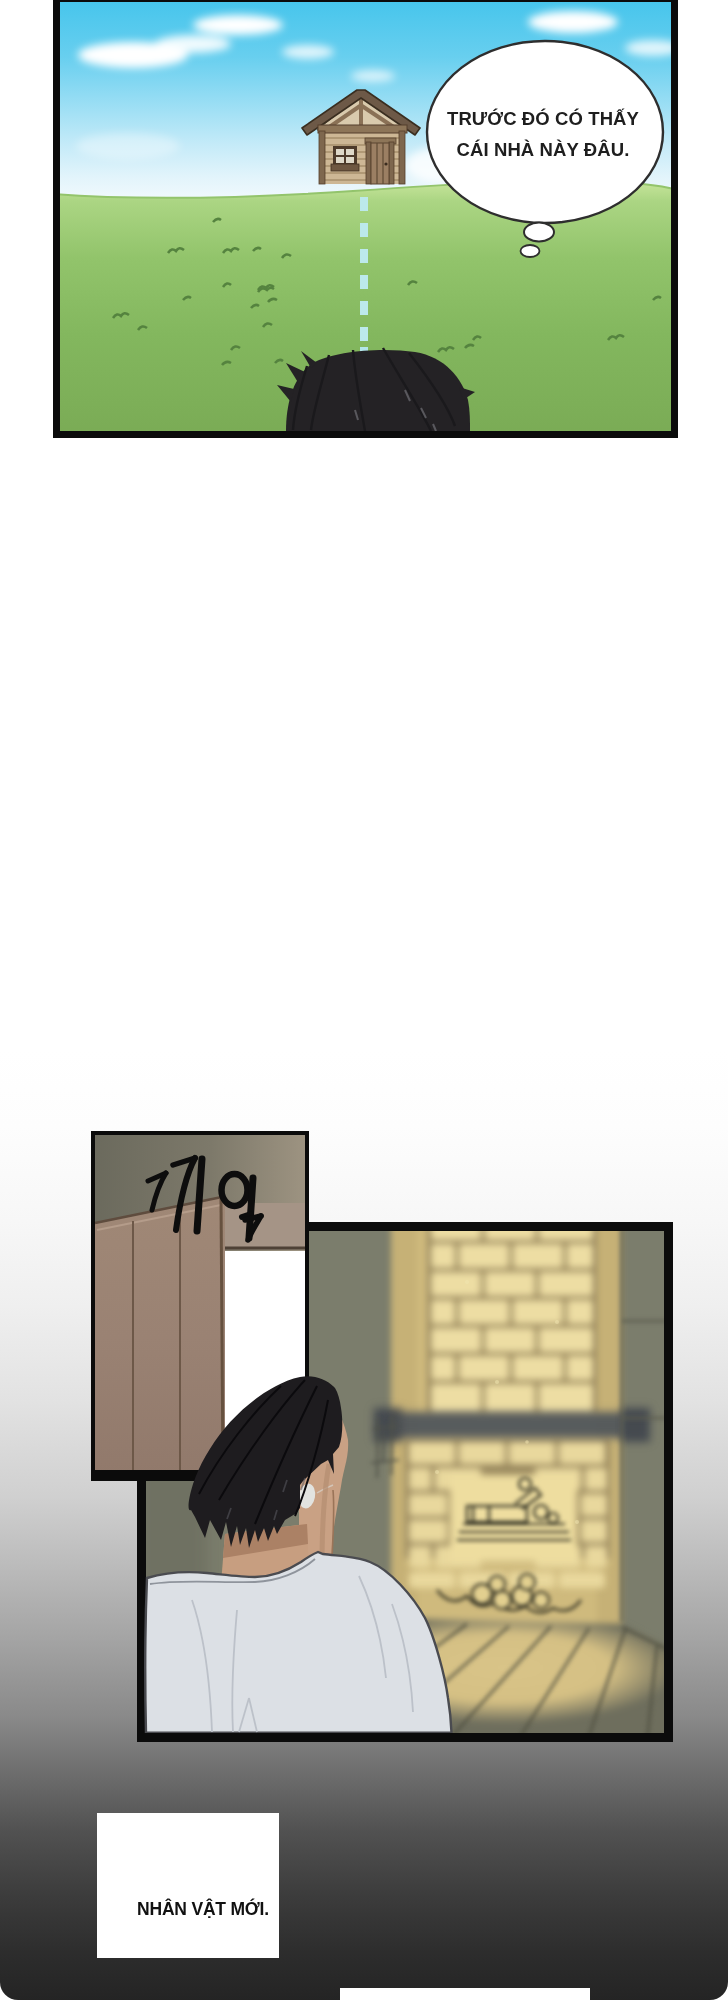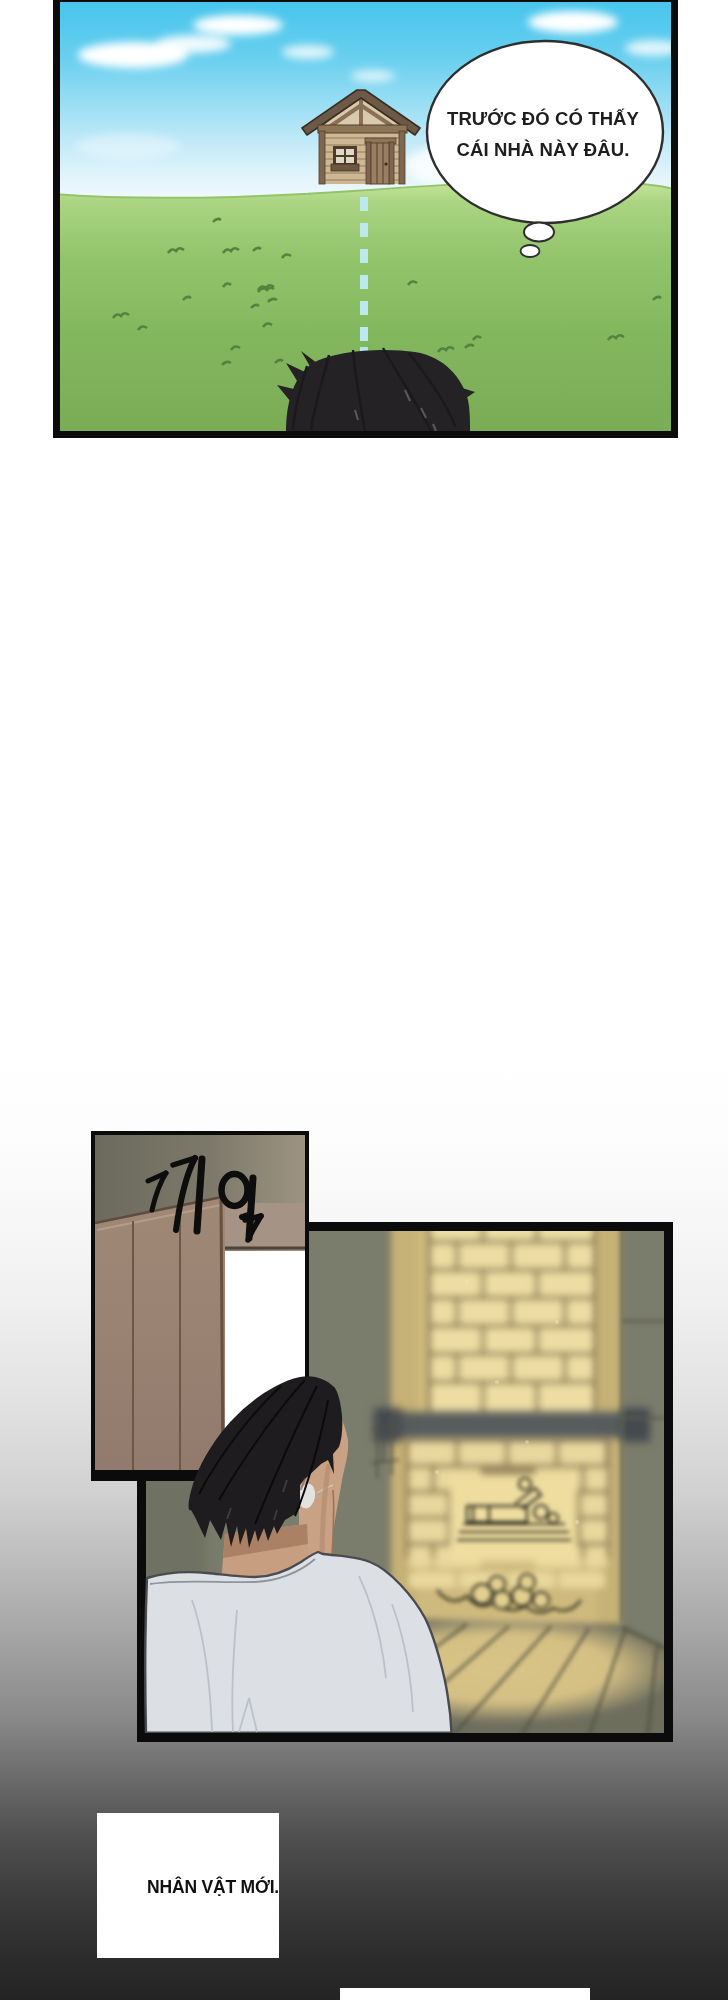--- a/index.html
+++ b/index.html
@@ -1,17 +1,17 @@
 <!DOCTYPE html>
 <html><head>
 <meta charset="utf-8">
 <style>
   html,body{margin:0;padding:0;background:#fff;}
   #page{position:relative;width:728px;height:2000px;overflow:hidden;background:#fff;
-        font-family:"Liberation Sans",sans-serif;}
+        font-family:"Liberation Sans",sans-serif;border-radius:18px;}
   .abs{position:absolute;}
 </style>
 </head>
 <body>
 <div id="page">
 
 <div class="abs" style="left:0;top:1050px;width:728px;height:950px;
   background:linear-gradient(180deg,
     #ffffff 0%, #fdfdfd 8%, #f7f7f7 18%, #efefef 27%,
     #e2e2e2 37%, #d0d0d0 47%, #bcbcbc 54%, #a4a4a4 62%,
@@ -422,18 +422,18 @@
     <path d="M140,150 l-3,10"></path>
     <path d="M94,148 l-4,11"></path>
     <path d="M168,118 l-4,12"></path>
   </g>
 </svg>
 </div>
 
 <div class="abs" style="left:137px;top:1733px;width:536px;height:9px;background:#0b0b0b;"></div>
 
 <div class="abs" style="left:97px;top:1813px;width:182px;height:145px;background:#ffffff;">
-  <div style="margin-top:64px;text-align:right;font-weight:bold;font-size:17.5px;color:#111;letter-spacing:-0.2px;">NHÂN VẬT MỚI.</div>
+  <div style="margin-top:86px;text-align:left;font-weight:bold;font-size:17.5px;color:#111;letter-spacing:-0.2px;padding-left:40px;">NHÂN VẬT MỚI.</div>
 </div>
 
 <div class="abs" style="left:340px;top:1988px;width:250px;height:12px;background:#ffffff;"></div>
 
 </div>
 
 </body></html>

